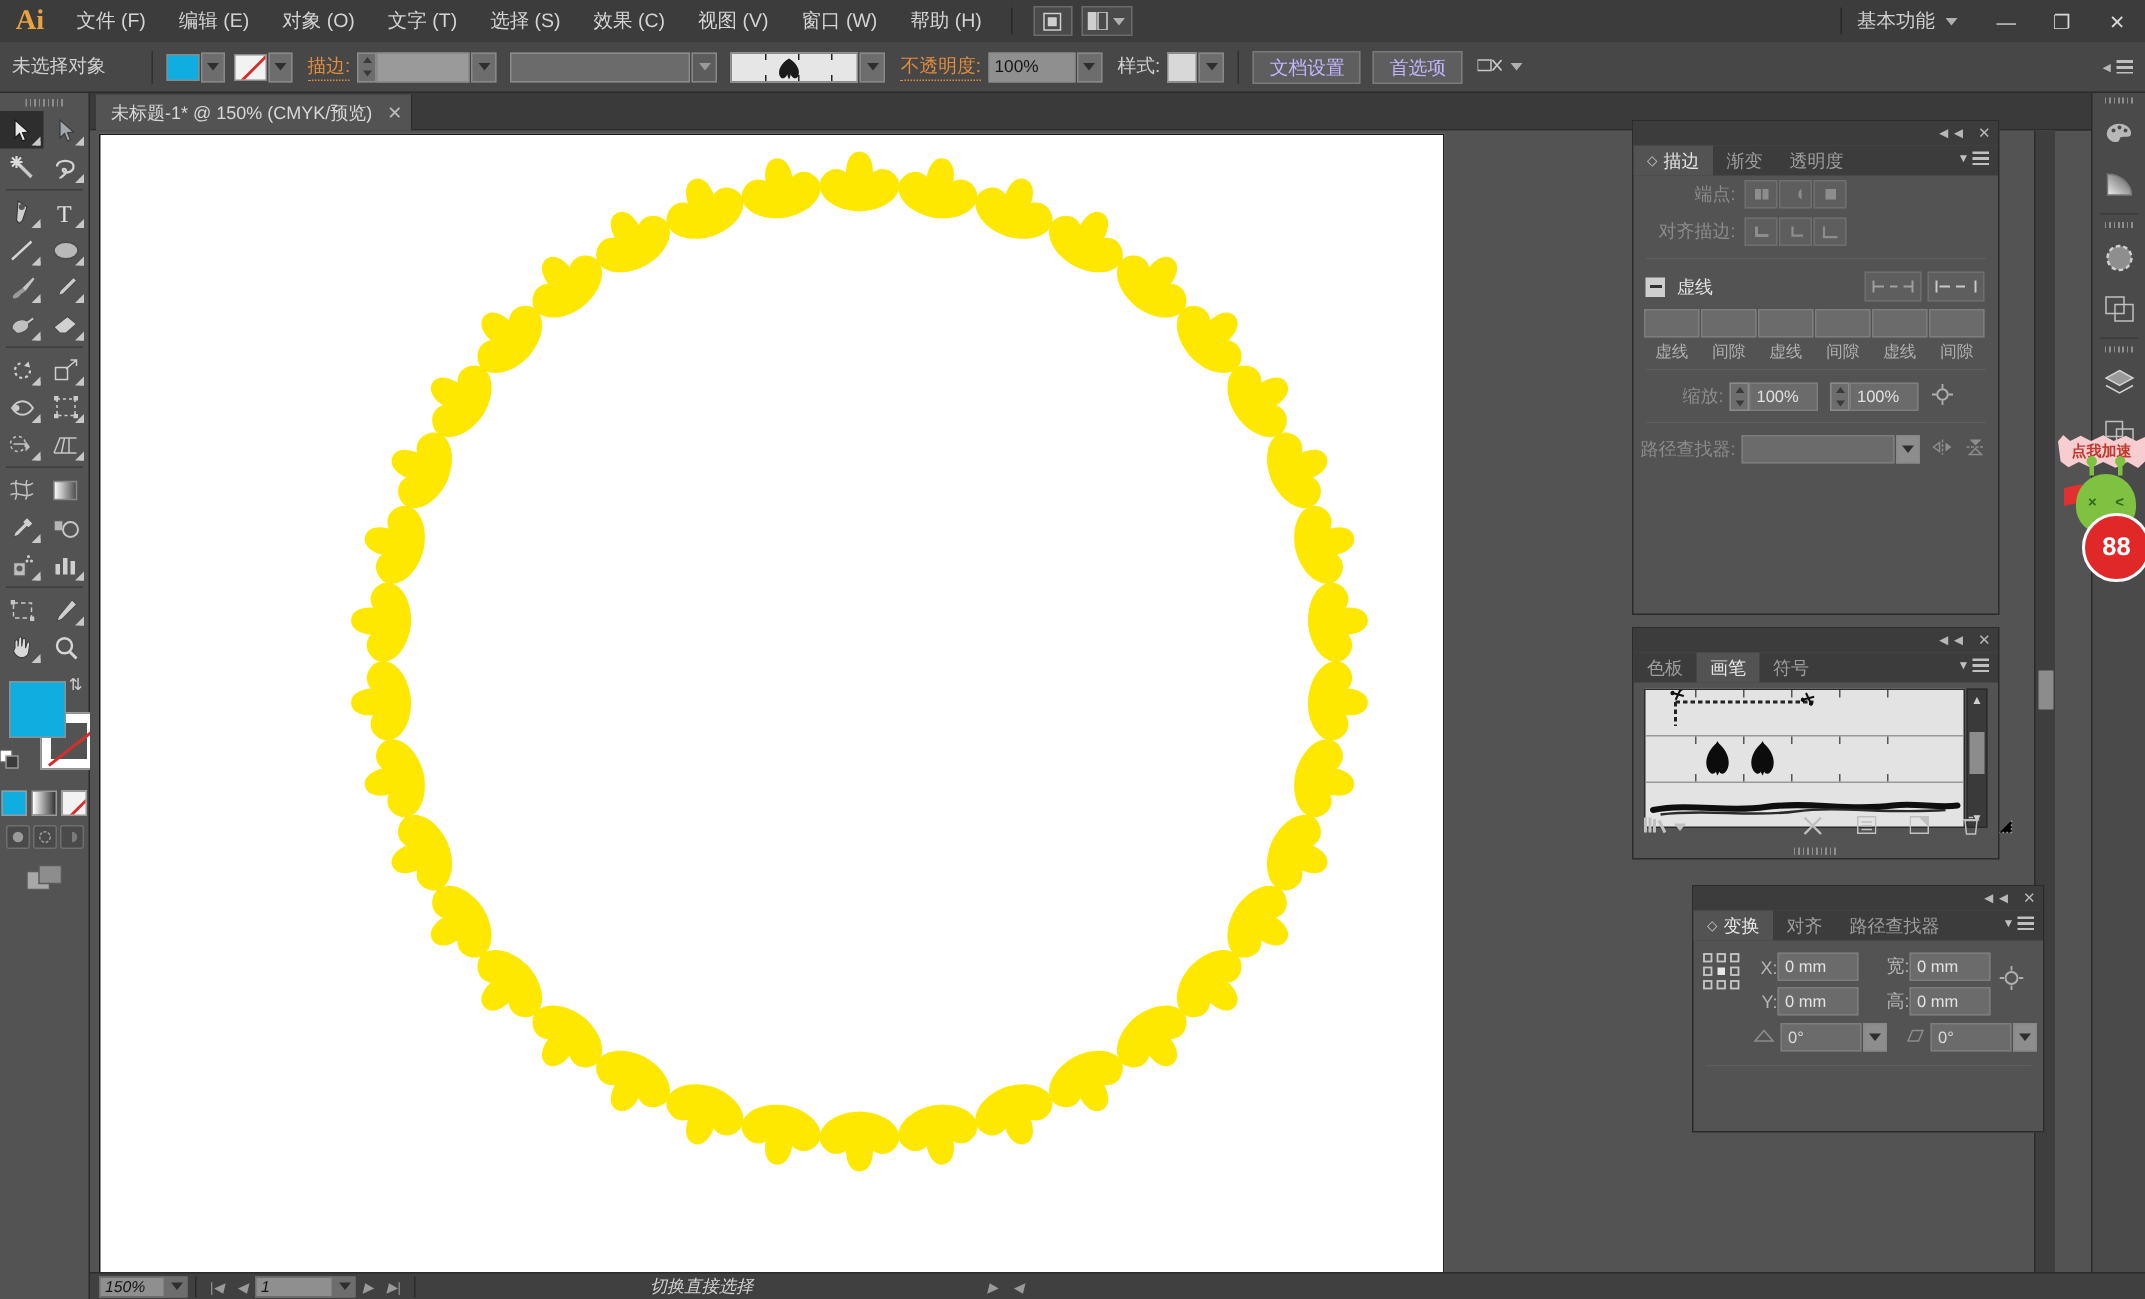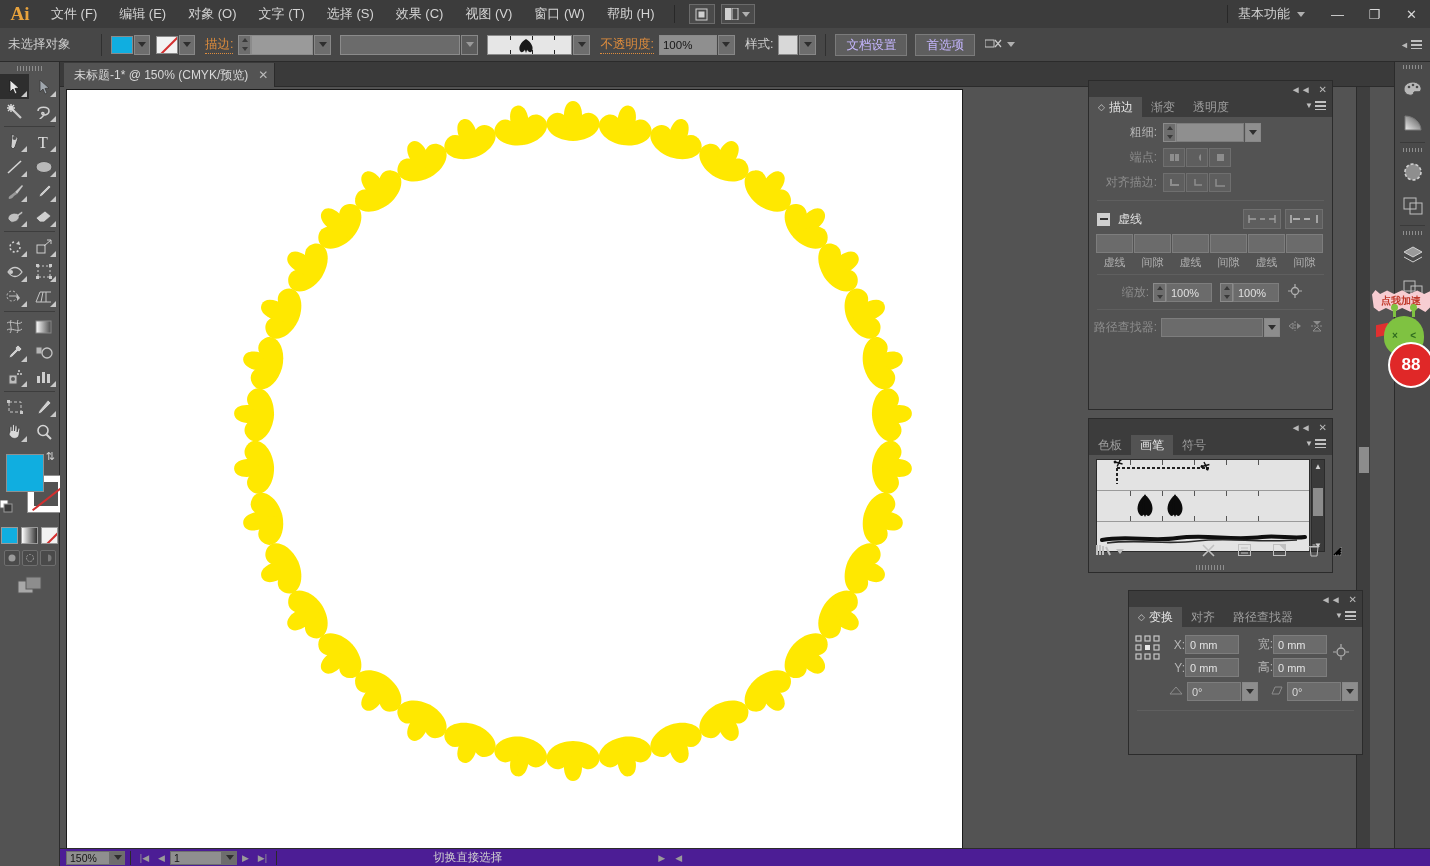--- a/index.html
+++ b/index.html
@@ -140,22 +140,22 @@
   #rail{ position:absolute; right:0; top:62px; width:36px; height:804px; background:#4a4a4a; border-left:1px solid #2b2b2b;}
   .rail-ic{ width:36px;height:34px;display:flex;align-items:center;justify-content:center; }
   .rail-grip{ width:36px;height:10px;display:flex;align-items:center;justify-content:center;}
   .rgdots{width:20px;height:4px;background:repeating-linear-gradient(90deg,#8e8e8e 0 1px,transparent 1px 3px);}
   .rail-div{height:1px;background:#3a3a3a;margin:2px 5px;}
   
   #vscroll{ position:absolute; right:0; top:0; width:14px; height:761px; background:#3e3e3e;border-left:1px solid #2b2b2b;}
   #vs-thumb{position:absolute;left:2px;top:360px;width:10px;height:26px;background:#8c8c8c;}
   
   #statusbar{
-    position:absolute;left:60px;bottom:0;width:1370px;height:18px;background:#4c1d95;
-    display:flex;align-items:center;border-top:1px solid #2b2b2b;
+    position:absolute;left:60px;bottom:0;width:1370px;height:18px;background:#404040;
+    display:flex;align-items:center;border-top:1px solid #2b2b2b;font-style:italic;
   }
   .sb-field{height:14px;background:#8f8f8f;border:1px solid #6e6e6e;font-size:10.5px;color:#141414;padding-left:3px;line-height:13px;}
   .sb-dd{width:15px;height:14px;background:#6d6d6d;border:1px solid #6e6e6e;display:flex;align-items:center;justify-content:center;}
   .sb-nav{width:17px;height:16px;display:flex;align-items:center;justify-content:center;color:#9a9a9a;font-size:9px;}
   .sb-sep{width:1px;height:14px;background:#2a2a2a;margin:0 5px;}
   
   #mascot{ position:absolute; right:0px; top:290px; width:58px; height:120px; pointer-events:none; }
   #bubble{
     position:absolute; right:0; top:0; width:58px; height:22px; background:#f7cdd2;
     display:flex;align-items:center;justify-content:center;
@@ -778,32 +778,20 @@
         <span>描边</span>
       </div>
     <div class="ptab">渐变</div>
     <div class="ptab">透明度</div>
     <div class="pmenu">
         <span style="font-size:8px;color:#c0c0c0">▼</span>
         <span class="hamb"></span>
       </div>
   </div>
 
-  <div class="prow" style="padding-top:6px">
-    <div class="plabel" style="width:68px">粗细:</div>
-    <div style="width:6px"></div>
-    <div class="stepper" style="height:19px">
-        <span class="st-up"></span>
-        <span class="st-dn"></span>
-      </div>
-    <div class="pfield" style="width:68px"></div>
-    <div class="dd-btn" style="height:19px;width:16px;background:#8f8f8f">
-        <span class="dd-tri"></span>
-      </div>
-  </div>
 
   <div class="prow">
     <div class="plabel dim" style="width:68px">端点:</div>
     <div style="width:6px"></div>
     <div class="segbtn">
         <svg width="13" height="11">
           <rect x="2" y="2" width="4" height="7" fill="#8d8d8d"></rect>
           <rect x="7" y="2" width="4" height="7" fill="#8d8d8d"></rect>
         </svg>
       </div>

